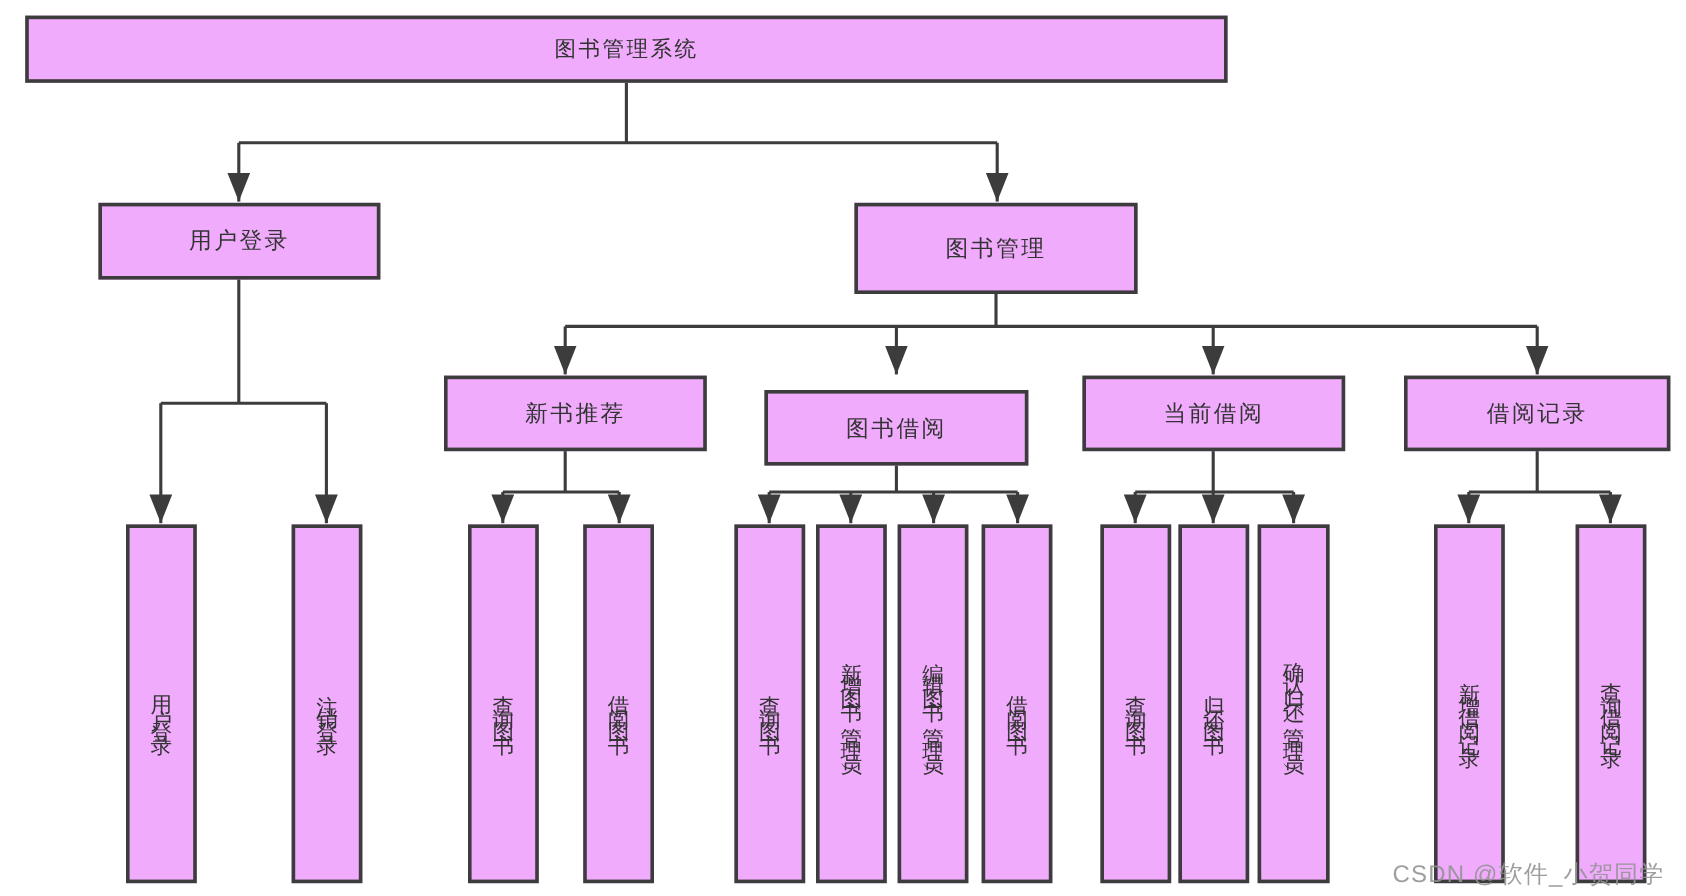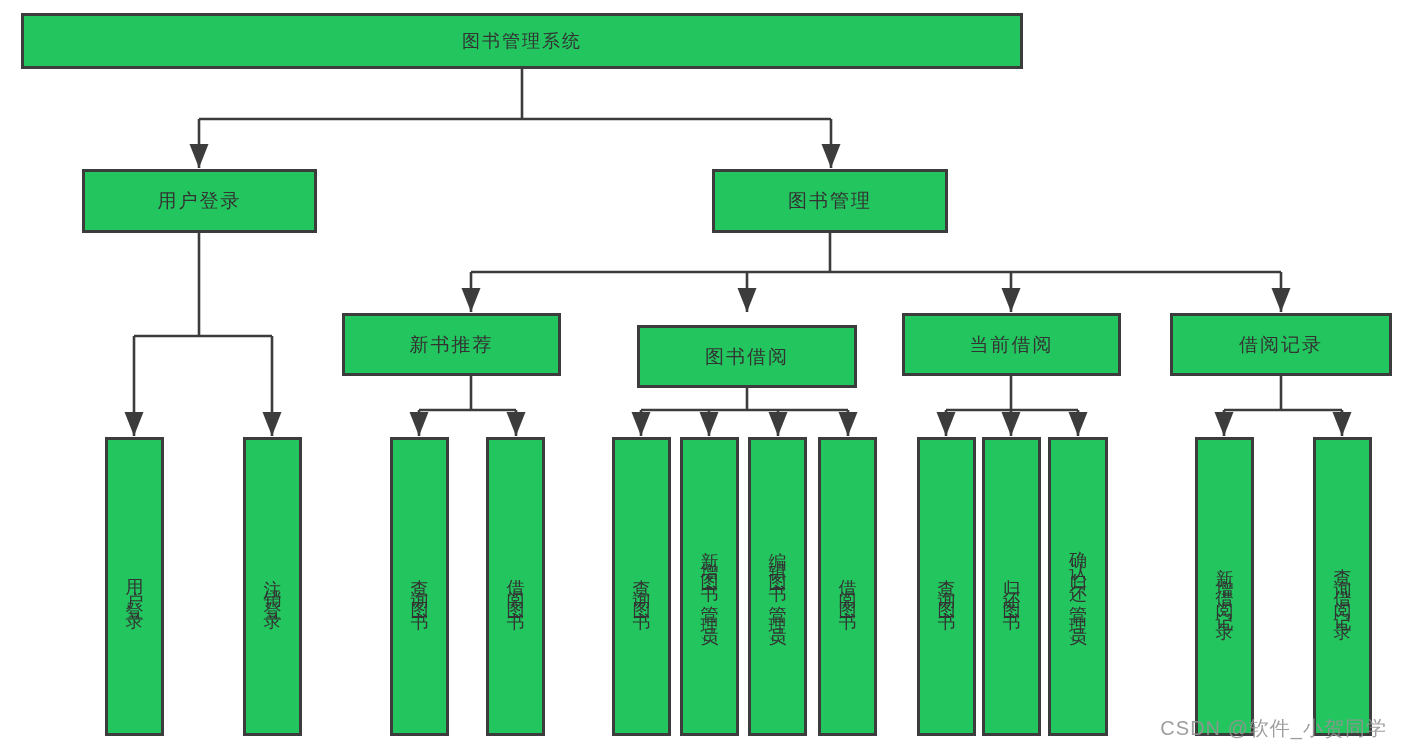--- a/index.html
+++ b/index.html
@@ -8,44 +8,44 @@
     width:1405px; height:747px;
     background:#ffffff;
     font-family:"Liberation Sans", sans-serif;
     color:#333333;
     overflow:hidden;
   }
   .box {
     position:absolute;
     box-sizing:border-box;
     border:3px solid #3c3c3c;
-    background:#22c55e;
+    background:#f0abfc;
     display:flex;
     align-items:center;
     justify-content:center;
     text-align:center;
   }
   .hlabel { font-size:19px; letter-spacing:2px; white-space:nowrap; }
   .vlabel {
     writing-mode:vertical-rl;
     text-orientation:mixed;
     font-size:18px;
     letter-spacing:11px;
     line-height:1;
     white-space:nowrap;
   }
   
   .b-root    { left:21px;   top:13px;  width:1002px; height:56px; }
   .b-root .hlabel { font-size:18px; }
   
   .b-user    { left:82px;   top:169px; width:235px; height:64px; }
-  .b-mgmt    { left:712px;  top:169px; width:236px; height:64px;text-align:right; }
+  .b-mgmt    { left:712px;  top:169px; width:236px; height:76px;text-align:right; }
   
   .lvl3      { top:313px; height:63px; }
-  .b-newrec  { left:342px;  width:219px; }
+  .b-newrec  { left:370px;  width:219px; }
   .b-borrow  { left:637px;  width:220px;margin-top:12px; }
   .b-current { left:902px;  width:219px; }
   .b-records { left:1170px; width:222px; }
   
   .leaf      { top:437px; height:299px; width:59px; }
   .lf-0  { left:105px; }
   .lf-1  { left:243px; }
   .lf-2  { left:390px; }
   .lf-3  { left:486px; }
   .lf-4  { left:612px; }

